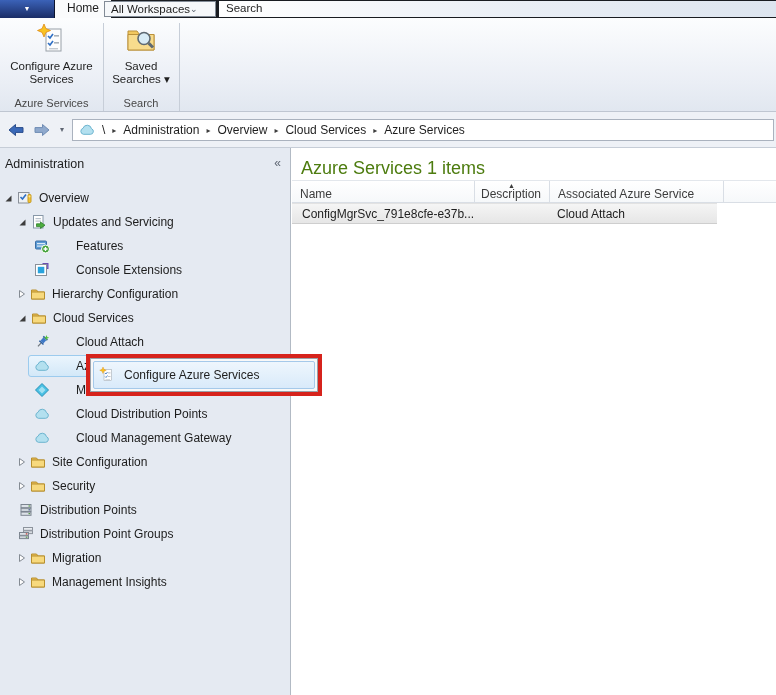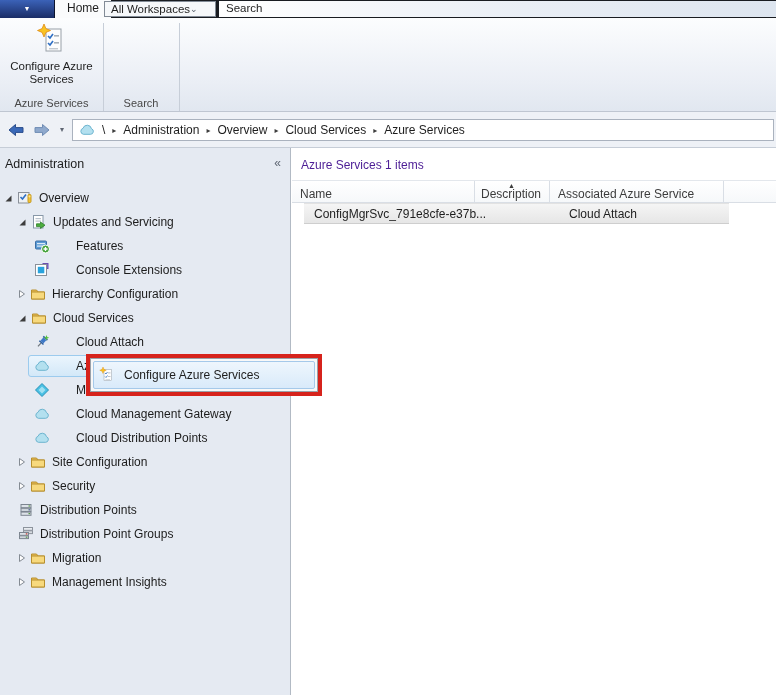--- a/index.html
+++ b/index.html
@@ -70,32 +70,32 @@
   .annot { position:absolute; left:86px; top:354px; width:236px; height:42px;
            border:4px solid #d6231c; background:#f6f6f6; z-index:30; }
   .menu { position:absolute; left:0; top:0; width:228px; height:34px; background:#f8f8f8;
           border:1px solid #9aa1a9; padding:2px; }
   .mitem { height:28px; display:flex; align-items:center; gap:9px; padding-left:5px;
            background:linear-gradient(#eef6fd,#d9eafa); border:1px solid #a5c9ea;
            border-radius:2px; font-size:12px; color:#1e1e1e; cursor:default; }
 
   
   .main { position:absolute; left:292px; top:148px; width:484px; height:547px; background:#fff; }
-  .mtitle { position:absolute; left:9px; top:10px; font-size:12px; color:#4c1d95; }
+  .mtitle { position:absolute; left:9px; top:10px; font-size:18px; color:#4d7c0f; }
   .lheader { position:absolute; left:0; top:32px; width:484px; height:23px;
              border-top:1px solid #e3e7ec; border-bottom:1px solid #d9dee5;
              background:linear-gradient(#ffffff,#f6f8fa); font-size:12px; color:#3c3c3c; }
   .hcell { position:absolute; top:0; height:22px; padding:6px 0 0 8px; }
   .hc1 { left:0; width:182px; }
   .hc2 { left:182px; width:75px; border-left:1px solid #d9dee5; padding-left:6px; }
   .hc3 { left:257px; width:174px; border-left:1px solid #d9dee5; }
   .hc4 { left:431px; width:52px; border-left:1px solid #d9dee5; }
   .sortglyph { position:absolute; left:182px; width:75px; top:1px; text-align:center;
                font-size:7px; color:#3c3c3c; }
-  .lrow { position:absolute; left:12px; top:55px; width:425px; height:21px;
+  .lrow { position:absolute; left:0; top:55px; width:425px; height:21px;
           background:linear-gradient(#f5f5f5,#e6e6e6); border-top:1px solid #e2e2e2;
           border-bottom:1px solid #cecece; font-size:12px; color:#1e1e1e; cursor:default; }
   .lrow .rname  { position:absolute; left:10px;  top:3px; }
   .lrow .rdesc  { position:absolute; left:188px; top:3px; }
   .lrow .rassoc { position:absolute; left:265px; top:3px; }
   .sprite { position:absolute; width:0; height:0; overflow:hidden; }
 </style>
 </head>
 <body>
 
@@ -217,20 +217,27 @@
   </div>
 
   <div class="ribbon">
     <div class="rbtn rbtn1">
       <svg class="big" width="32" height="32">
           <use href="#i-docstar"></use>
         </svg>
       <span>Configure Azure Services</span>
     </div>
     <div class="gdiv" style="left:103px;"></div>
+    <div class="rbtn rbtn2">
+      <svg class="big" width="32" height="32">
+          <use href="#i-foldersearch"></use>
+        </svg>
+      <span>Saved Searches</span>
+      <span>▾</span>
+    </div>
     <div class="gdiv" style="left:179px;"></div>
     <div class="glab glab1">Azure Services</div>
     <div class="glab glab2">Search</div>
   </div>
 
   <div class="navbar">
     <div class="navbtn" style="left:4px;">
       <svg width="18" height="14">
           <use href="#i-arrowleft"></use>
         </svg>
@@ -338,28 +345,28 @@
         <svg class="ic" width="16" height="16">
             <use href="#i-diamond"></use>
           </svg>
         <span class="tlabel">Micro</span>
       </div>
 
       <div class="trow lvl2">
         <svg class="ic" width="16" height="16">
             <use href="#i-cloud"></use>
           </svg>
+        <span class="tlabel">Cloud Distribution Points</span>
+      </div>
+
+      <div class="trow lvl2">
+        <svg class="ic" width="16" height="16">
+            <use href="#i-cloud"></use>
+          </svg>
         <span class="tlabel">Cloud Management Gateway</span>
-      </div>
-
-      <div class="trow lvl2">
-        <svg class="ic" width="16" height="16">
-            <use href="#i-cloud"></use>
-          </svg>
-        <span class="tlabel">Cloud Distribution Points</span>
       </div>
 
       <div class="trow lvl1">
         <svg class="arr" width="8" height="10">
             <use href="#i-expclosed"></use>
           </svg>
         <svg class="ic" width="16" height="16">
             <use href="#i-folder"></use>
           </svg>
         <span class="tlabel">Site Configuration</span>

